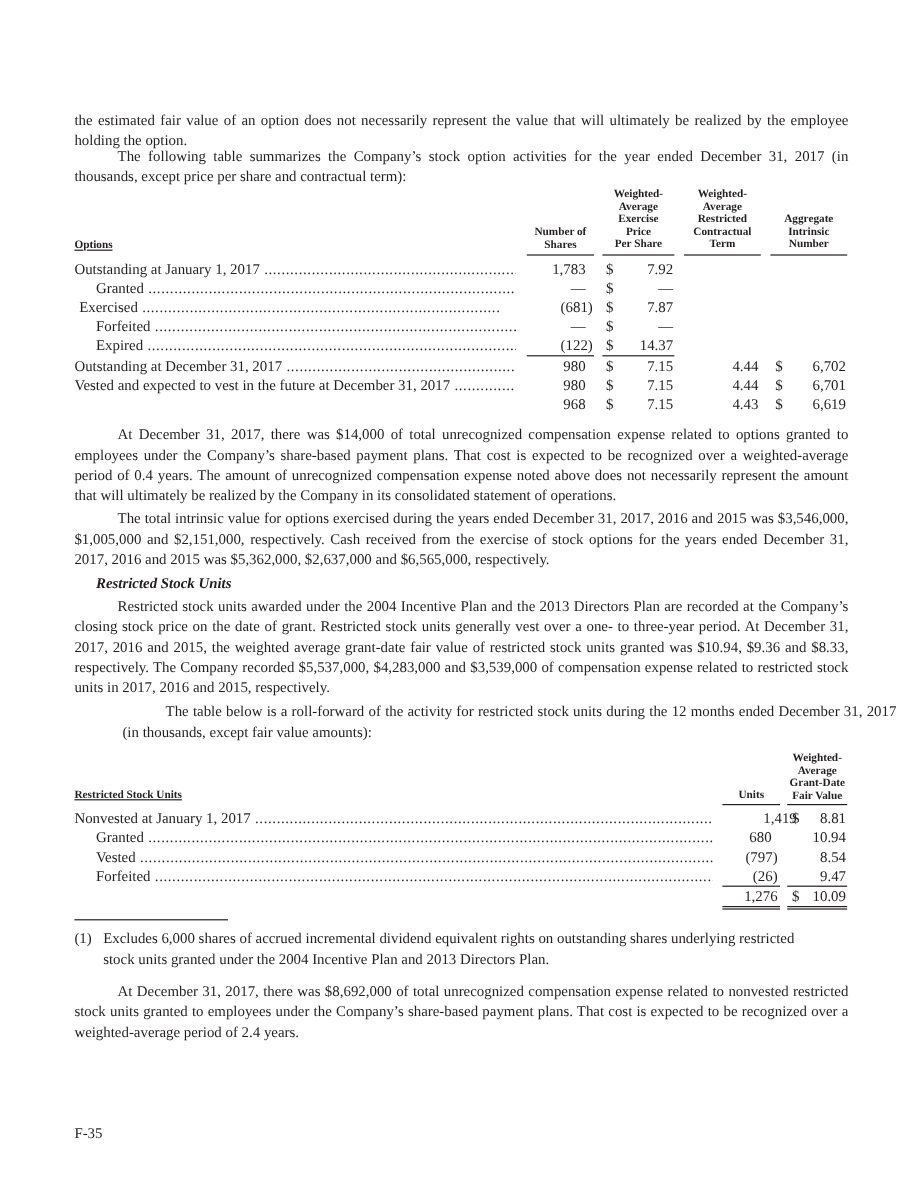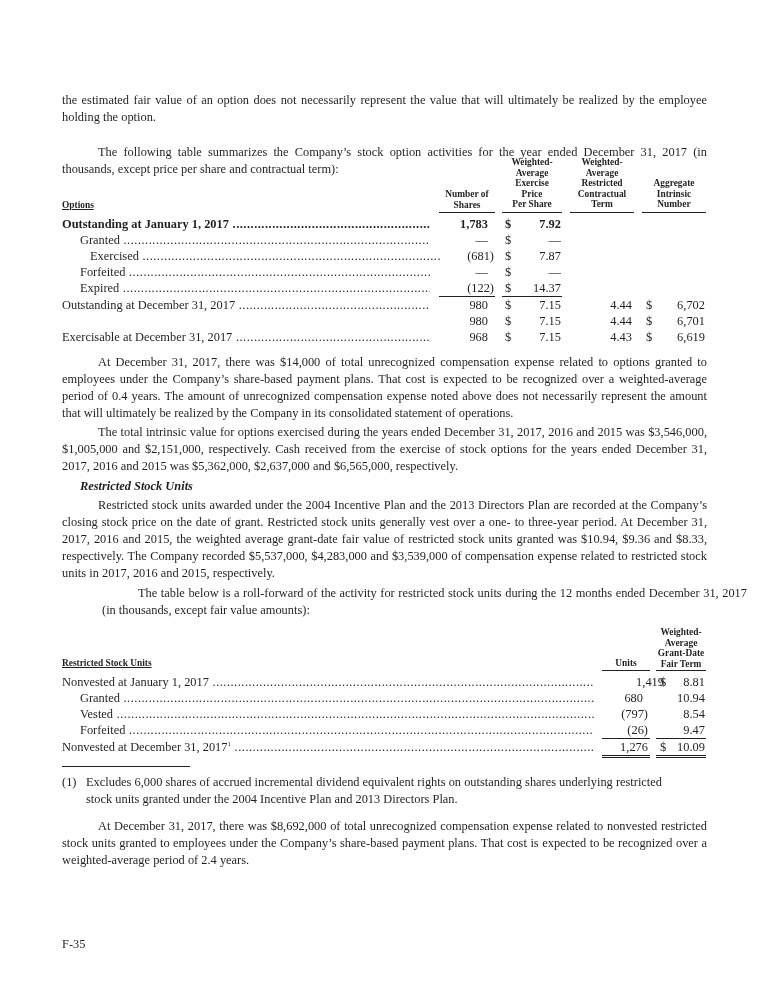--- a/index.html
+++ b/index.html
@@ -22,21 +22,21 @@
   .ital-bold { font-weight:bold; font-style:italic; }
   .footnote-rule { position:absolute; left:0; width:128px; border-top:1px solid #231f20; }
   sup { font-size:7px; line-height:0; vertical-align:super; }
 </style>
 </head>
 <body>
 
 <div class="page">
 
   <p class="abs" style="top:92px;">the estimated fair value of an option does not necessarily represent the value that will ultimately be realized by the employee holding the option.</p>
-  <p class="abs indent" style="top:144px;">The following table summarizes the Company’s stock option activities for the year ended December 31, 2017 (in thousands, except price per share and contractual term):</p>
+  <p class="abs indent" style="top:122px;">The following table summarizes the Company’s stock option activities for the year ended December 31, 2017 (in thousands, except price per share and contractual term):</p>
 
   <div>
     <div class="hdr" style="left:0; top:200px; text-align:left; text-decoration:underline;">Options</div>
 
     <div class="hdr" style="left:377px; top:189px; width:56px;">
       <div>Number of</div>
       <div>Shares</div>
     </div>
     <div class="hdr-line" style="left:377px; top:212px; width:56px;"></div>
 
@@ -58,34 +58,34 @@
     </div>
     <div class="hdr-line" style="left:508px; top:212px; width:64px;"></div>
 
     <div class="hdr" style="left:580px; top:178px; width:64px;">
       <div>Aggregate</div>
       <div>Intrinsic</div>
       <div>Number</div>
     </div>
     <div class="hdr-line" style="left:580px; top:212px; width:64px;"></div>
 
-    <div class="row" style="top:216px;font-weight:bold;">
+    <div class="row" style="top:216px;">
       <span class="lbl dots" style="left:0; width:368px;">Outstanding at January 1, 2017</span>
       <span class="num" style="left:377px; width:49px;">1,783</span>
       <span class="dol" style="left:443px;">$</span>
       <span class="num" style="left:440px; width:59px;">7.92</span>
     </div>
     <div class="row" style="top:232px;">
       <span class="lbl dots" style="left:18px; width:350px;">Granted</span>
       <span class="num" style="left:377px; width:49px;">—</span>
       <span class="dol" style="left:443px;">$</span>
       <span class="num" style="left:440px; width:59px;">—</span>
     </div>
     <div class="row" style="top:248px;">
-      <span class="lbl dots" style="left:28px; width:350px;text-align:right;">Exercised</span>
+      <span class="lbl dots" style="left:4px; width:350px;text-align:right;">Exercised</span>
       <span class="num" style="left:377px; width:55px;">(681)</span>
       <span class="dol" style="left:443px;">$</span>
       <span class="num" style="left:440px; width:59px;">7.87</span>
     </div>
     <div class="row" style="top:264px;">
       <span class="lbl dots" style="left:18px; width:350px;">Forfeited</span>
       <span class="num" style="left:377px; width:49px;">—</span>
       <span class="dol" style="left:443px;">$</span>
       <span class="num" style="left:440px; width:59px;">—</span>
     </div>
@@ -101,29 +101,29 @@
     <div class="row" style="top:297px;">
       <span class="lbl dots" style="left:0; width:368px;">Outstanding at December 31, 2017</span>
       <span class="num" style="left:377px; width:49px;">980</span>
       <span class="dol" style="left:443px;">$</span>
       <span class="num" style="left:440px; width:59px;">7.15</span>
       <span class="num" style="left:508px; width:62px;">4.44</span>
       <span class="dol" style="left:584px;">$</span>
       <span class="num" style="left:580px; width:63px;">6,702</span>
     </div>
     <div class="row" style="top:313px;">
+      <span class="lbl dots" style="left:0; width:368px;">Vested and expected to vest in the future at December 31, 2017</span>
       <span class="num" style="left:377px; width:49px;">980</span>
       <span class="dol" style="left:443px;">$</span>
       <span class="num" style="left:440px; width:59px;">7.15</span>
       <span class="num" style="left:508px; width:62px;">4.44</span>
       <span class="dol" style="left:584px;">$</span>
       <span class="num" style="left:580px; width:63px;">6,701</span>
     </div>
     <div class="row" style="top:329px;">
-      <span class="lbl dots" style="left:0; width:368px;">Exercisable at December 31, 2017</span>
       <span class="num" style="left:377px; width:49px;">968</span>
       <span class="dol" style="left:443px;">$</span>
       <span class="num" style="left:440px; width:59px;">7.15</span>
       <span class="num" style="left:508px; width:62px;">4.43</span>
       <span class="dol" style="left:584px;">$</span>
       <span class="num" style="left:580px; width:63px;">6,619</span>
     </div>
   </div>
 
   <p class="abs indent" style="top:354px;">At December 31, 2017, there was $14,000 of total unrecognized compensation expense related to options granted to employees under the Company’s share-based payment plans. That cost is expected to be recognized over a weighted-average period of 0.4 years. The amount of unrecognized compensation expense noted above does not necessarily represent the amount that will ultimately be realized by the Company in its consolidated statement of operations.</p>
@@ -135,21 +135,21 @@
   <p class="abs indent" style="top:585px;margin-left:40px;">The table below is a roll-forward of the activity for restricted stock units during the 12 months ended December 31, 2017 (in thousands, except fair value amounts):</p>
 
   <div>
     <div class="hdr" style="left:0; top:658px; text-align:left; text-decoration:underline;">Restricted Stock Units</div>
     <div class="hdr" style="left:540px; top:658px; width:48px;">Units</div>
     <div class="hdr-line" style="left:540px; top:670px; width:48px;"></div>
     <div class="hdr" style="left:594px; top:627px; width:50px;">
       <div>Weighted-</div>
       <div>Average</div>
       <div>Grant-Date</div>
-      <div>Fair Term</div>
+      <div>Fair Value</div>
     </div>
     <div class="hdr-line" style="left:594px; top:670px; width:50px;"></div>
 
     <div class="row" style="top:674px;">
       <span class="lbl dots" style="left:0; width:532px;">Nonvested at January 1, 2017</span>
       <span class="num" style="left:556px; width:46px;">1,419</span>
       <span class="dol" style="left:598px;">$</span>
       <span class="num" style="left:594px; width:49px;">8.81</span>
     </div>
     <div class="row" style="top:690px;">
@@ -164,21 +164,20 @@
     </div>
     <div class="row" style="top:722px;">
       <span class="lbl dots" style="left:18px; width:514px;">Forfeited</span>
       <span class="num" style="left:540px; width:46px;">(26)</span>
       <span class="num" style="left:594px; width:49px;">9.47</span>
     </div>
     <div class="uline" style="left:540px; top:738px; width:48px;"></div>
     <div class="uline" style="left:594px; top:738px; width:50px;"></div>
 
     <div class="row" style="top:739px;">
-      <span class="lbl" style="left:0; width:532px; overflow:hidden;"><span>Nonvested at December 31, 2017</span><sup>1</sup><span class="dots"></span></span>
       <span class="num" style="left:540px; width:46px;">1,276</span>
       <span class="dol" style="left:598px;">$</span>
       <span class="num" style="left:594px; width:49px;">10.09</span>
     </div>
     <div class="dline" style="left:540px; top:755px; width:48px;"></div>
     <div class="dline" style="left:594px; top:755px; width:50px;"></div>
   </div>
 
   <div class="footnote-rule" style="top:766px;"></div>
 

